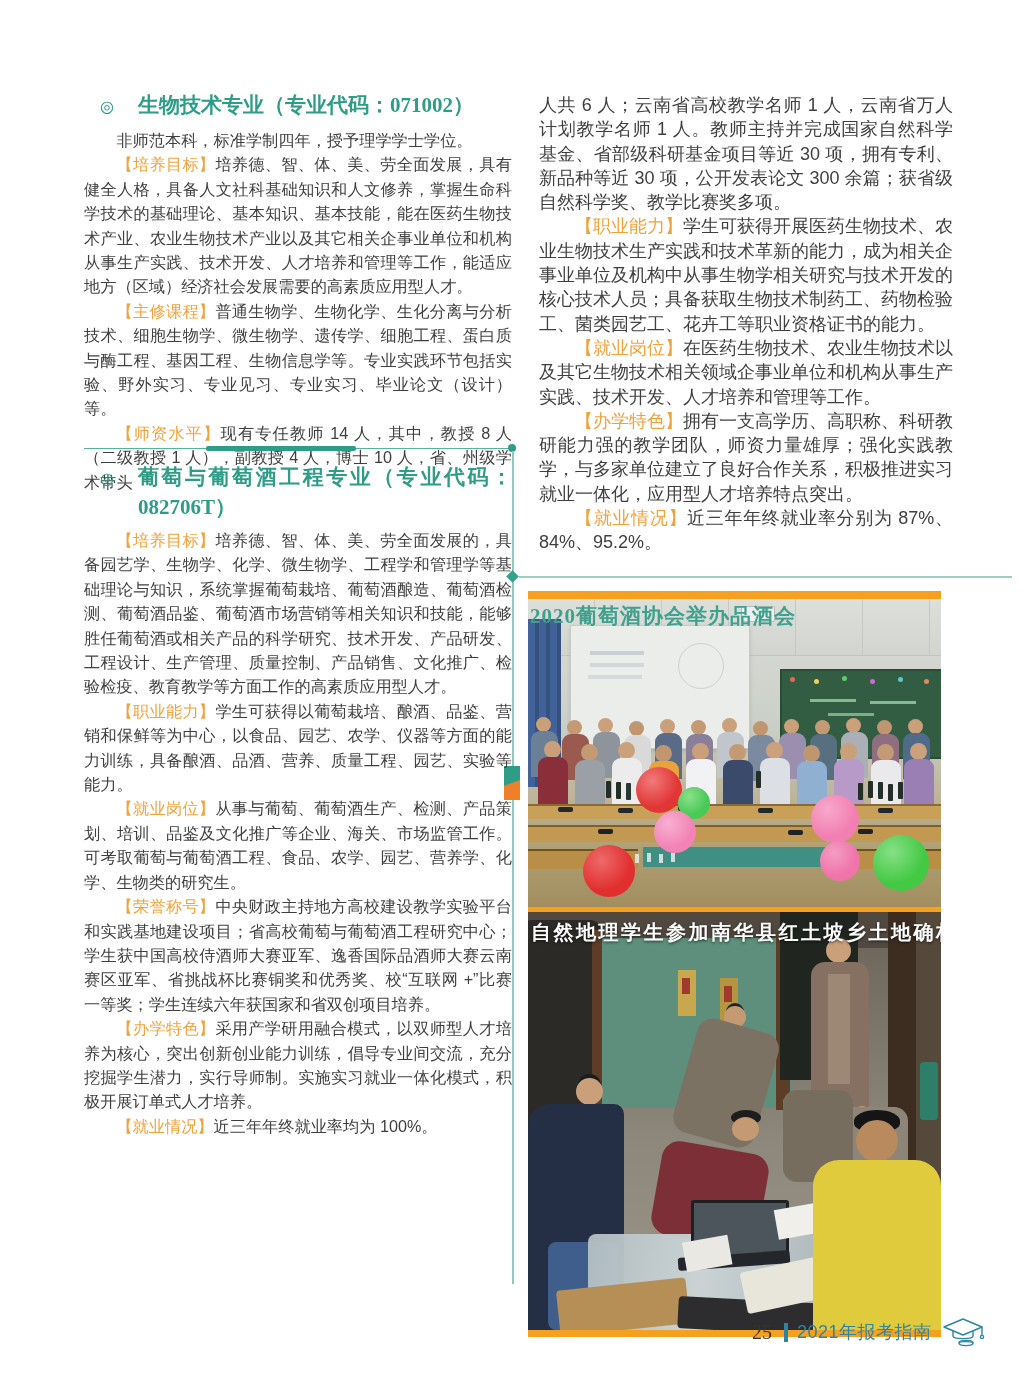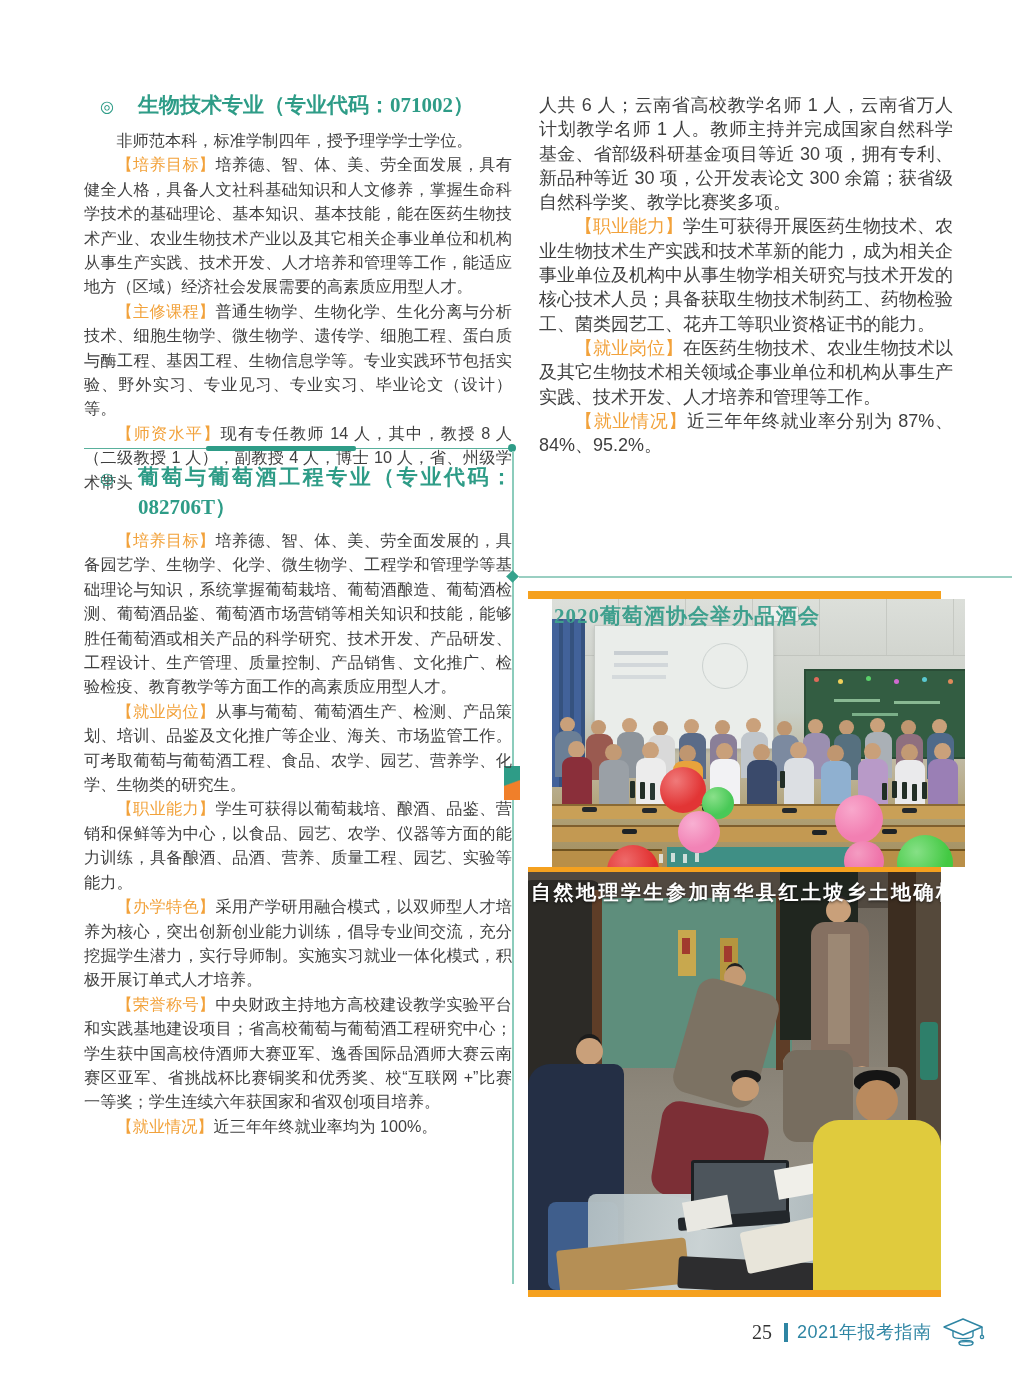--- a/index.html
+++ b/index.html
@@ -23,21 +23,21 @@
   .h-divider .dot{position:absolute;right:-3px;top:0;width:8px;height:8px;border-radius:50%;background:#2e9c87;}
   .v-line{position:absolute;left:512px;top:451px;width:1.5px;height:833px;background:#8cccbc;}
   .diamond{position:absolute;left:508px;top:572px;width:9px;height:9px;background:#35a28d;transform:rotate(45deg);}
   .r-divider{position:absolute;left:519px;top:576px;width:493px;height:1.5px;background:#9acfc2;}
   .bookmark{position:absolute;left:504px;top:766px;width:16px;height:34px;
             background:linear-gradient(160deg,#2e9c87 48%,#f07f2a 52%);}
   
   #photo-block{position:absolute;left:528px;top:591px;width:413px;}
   .orange-bar{width:413px;background:#f5a11f;}
   .photo{position:relative;width:413px;overflow:hidden;}
-  #photo1{height:268px;background:linear-gradient(180deg,#dadcd6 0%,#d3d6d0 22%,#c9cfc6 42%,#bdb49a 64%,#b0a176 80%,#a28d5e 100%);margin-left:24px;}
+  #photo1{height:308px;background:linear-gradient(180deg,#dadcd6 0%,#d3d6d0 22%,#c9cfc6 42%,#bdb49a 64%,#b0a176 80%,#a28d5e 100%);}
   #photo2{height:418px;background:linear-gradient(180deg,#6a6258 0%,#7d766a 30%,#8e887c 55%,#9a948a 100%);}
   .cap1{position:absolute;left:2px;top:3px;font-family:"Liberation Serif",serif;font-size:21px;
         letter-spacing:1px;color:#3fa08e;font-weight:bold;white-space:nowrap;}
   .cap2{position:absolute;left:3px;top:7px;font-family:"Liberation Serif",serif;font-size:20px;
         letter-spacing:2.5px;color:#ffffff;font-weight:bold;white-space:nowrap;
         text-shadow:0 1px 3px rgba(0,0,0,.65);}
   .abs{position:absolute;}
   
   .heads{width:15px;height:15px;border-radius:50%;background:#c9a07a;}
   .torso{border-radius:9px 9px 0 0;}
@@ -73,31 +73,32 @@
   <div class="diamond"></div>
   <div class="r-divider"></div>
   <div class="bookmark"></div>
 
   <div class="col" id="col-left-s2">
     <div class="sec-head">
       <span class="bullet">◎</span>
       <span>葡萄与葡萄酒工程专业（专业代码：082706T）</span>
     </div>
     <p class="para"><span class="lbl">【培养目标】</span><span>培养德、智、体、美、劳全面发展的，具备园艺学、生物学、化学、微生物学、工程学和管理学等基础理论与知识，系统掌握葡萄栽培、葡萄酒酿造、葡萄酒检测、葡萄酒品鉴、葡萄酒市场营销等相关知识和技能，能够胜任葡萄酒或相关产品的科学研究、技术开发、产品研发、工程设计、生产管理、质量控制、产品销售、文化推广、检验检疫、教育教学等方面工作的高素质应用型人才。</span></p>
+    <p class="para"><span class="lbl">【职业能力】</span><span>学生可获得以葡萄栽培、酿酒、品鉴、营销和保鲜等为中心，以食品、园艺、农学、仪器等方面的能力训练，具备酿酒、品酒、营养、质量工程、园艺、实验等能力。</span></p>
     <p class="para"><span class="lbl">【就业岗位】</span><span>从事与葡萄、葡萄酒生产、检测、产品策划、培训、品鉴及文化推广等企业、海关、市场监管工作。可考取葡萄与葡萄酒工程、食品、农学、园艺、营养学、化学、生物类的研究生。</span></p>
-    <p class="para"><span class="lbl">【职业能力】</span><span>学生可获得以葡萄栽培、酿酒、品鉴、营销和保鲜等为中心，以食品、园艺、农学、仪器等方面的能力训练，具备酿酒、品酒、营养、质量工程、园艺、实验等能力。</span></p>
+    <p class="para"><span class="lbl">【荣誉称号】</span><span>中央财政主持地方高校建设教学实验平台和实践基地建设项目；省高校葡萄与葡萄酒工程研究中心；学生获中国高校侍酒师大赛亚军、逸香国际品酒师大赛云南赛区亚军、省挑战杯比赛铜奖和优秀奖、校“互联网 +”比赛一等奖；学生连续六年获国家和省双创项目培养。</span></p>
     <p class="para"><span class="lbl">【办学特色】</span><span>采用产学研用融合模式，以双师型人才培养为核心，突出创新创业能力训练，倡导专业间交流，充分挖掘学生潜力，实行导师制。实施实习就业一体化模式，积极开展订单式人才培养。</span></p>
-    <p class="para"><span class="lbl">【荣誉称号】</span><span>中央财政主持地方高校建设教学实验平台和实践基地建设项目；省高校葡萄与葡萄酒工程研究中心；学生获中国高校侍酒师大赛亚军、逸香国际品酒师大赛云南赛区亚军、省挑战杯比赛铜奖和优秀奖、校“互联网 +”比赛一等奖；学生连续六年获国家和省双创项目培养。</span></p>
     <p class="para"><span class="lbl">【就业情况】</span><span>近三年年终就业率均为 100%。</span></p>
   </div>
 
   <div class="col" id="col-right">
     <p class="para noindent"><span>人共 6 人；云南省高校教学名师 1 人，云南省万人计划教学名师 1 人。教师主持并完成国家自然科学基金、省部级科研基金项目等近 30 项，拥有专利、新品种等近 30 项，公开发表论文 300 余篇；获省级自然科学奖、教学比赛奖多项。</span></p>
     <p class="para"><span class="lbl">【职业能力】</span><span>学生可获得开展医药生物技术、农业生物技术生产实践和技术革新的能力，成为相关企事业单位及机构中从事生物学相关研究与技术开发的核心技术人员；具备获取生物技术制药工、药物检验工、菌类园艺工、花卉工等职业资格证书的能力。</span></p>
     <p class="para"><span class="lbl">【就业岗位】</span><span>在医药生物技术、农业生物技术以及其它生物技术相关领域企事业单位和机构从事生产实践、技术开发、人才培养和管理等工作。</span></p>
+    <p class="para"><span class="lbl">【办学特色】</span><span>拥有一支高学历、高职称、科研教研能力强的教学团队，师资力量雄厚；强化实践教学，与多家单位建立了良好合作关系，积极推进实习就业一体化，应用型人才培养特点突出。</span></p>
     <p class="para"><span class="lbl">【就业情况】</span><span>近三年年终就业率分别为 87%、84%、95.2%。</span></p>
   </div>
 
   <div id="photo-block">
     <div class="orange-bar" style="height:8px"></div>
 
     <div class="photo" id="photo1">
       <div class="abs" style="left:0;top:0;width:413px;height:56px;background:repeating-linear-gradient(90deg,transparent 0 66px,#c6c9c3 66px 67px),linear-gradient(#dcdfda,#d2d5cf);border-bottom:1px solid #c2c5bf"></div>
       <div class="abs" style="left:213px;top:7px;width:32px;height:14px;background:#eef0ee;border:1px solid #b9bcb7;border-radius:2px"></div>
       <div class="abs" style="left:0;top:20px;width:33px;height:168px;background:repeating-linear-gradient(90deg,#42629a 0 7px,#35527f 7px 11px)"></div>

